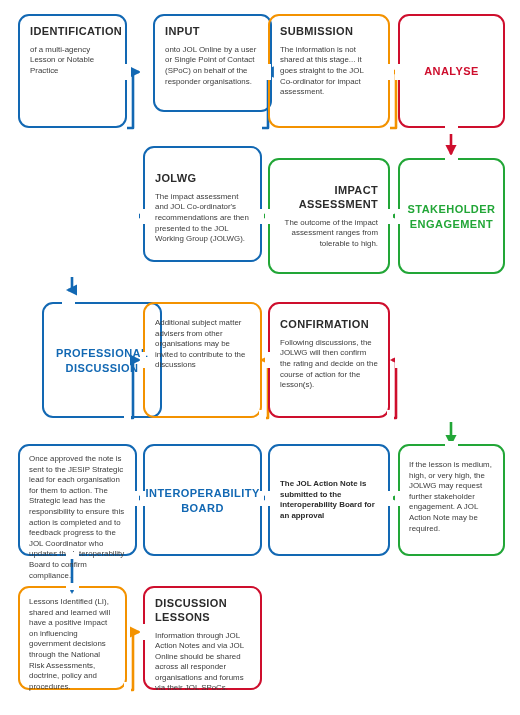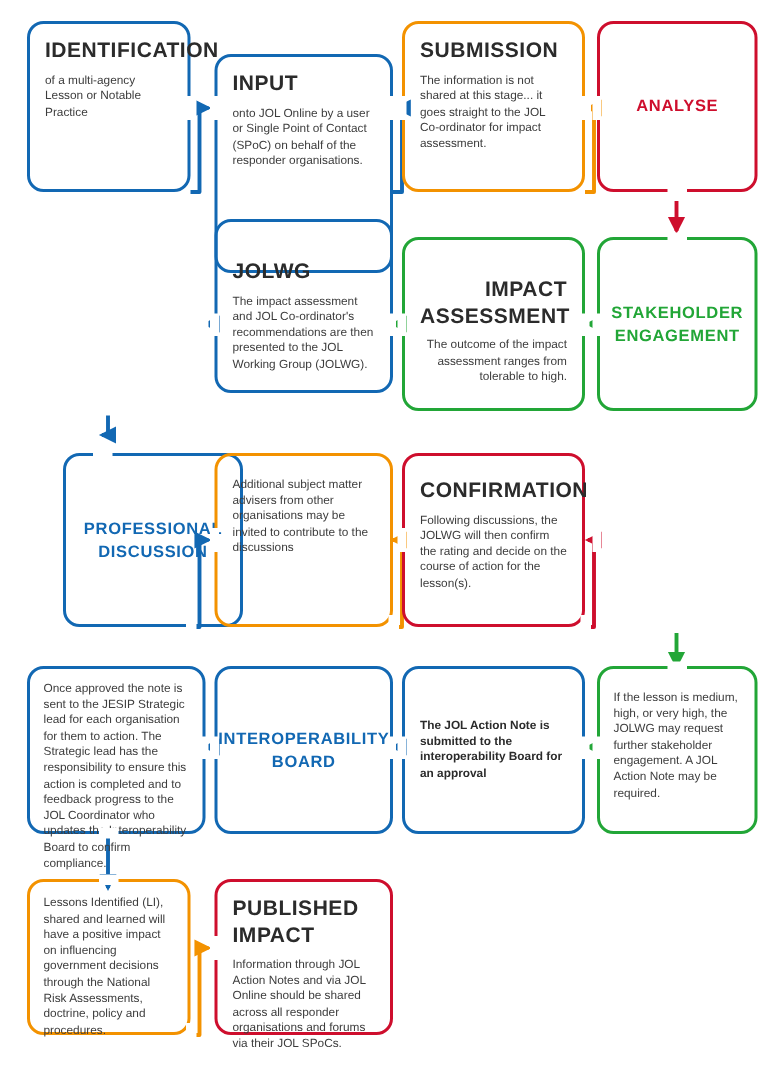--- a/index.html
+++ b/index.html
@@ -19,21 +19,21 @@
   }
   .box.blue{border-color:#1268b3;}
   .box.orange{border-color:#f39200;}
   .box.red{border-color:#ce0e2d;}
   .box.green{border-color:#22a637;}
 
   
   .gap{position:absolute;background:#ffffff;}
 
   .b-title{
-    font-weight:bold;font-size:14px;letter-spacing:.35px;
+    font-weight:bold;font-size:11px;letter-spacing:.35px;
     color:#2b2b2b;line-height:1.25;margin:0 0 6px 0;
   }
   .b-body{
     font-size:7.9px;line-height:1.34;color:#3c3c3c;margin:0;
   }
   .b-body.bold{font-weight:bold;color:#2b2b2b;}
   .center{
     display:flex;align-items:center;justify-content:center;
     height:100%;text-align:center;padding:0;
   }
@@ -106,21 +106,21 @@
     </g>
   </svg>
 
   <div class="box blue" style="left:18px;top:14px;width:109px;height:114px;">
     <div class="tl">
       <p class="b-title">IDENTIFICATION</p>
       <p class="b-body">of a multi-agency Lesson or Notable Practice</p>
     </div>
   </div>
 
-  <div class="box blue" style="left:143px;top:14px;width:119px;height:146px;margin-top:22px;">
+  <div class="box blue" style="left:153px;top:14px;width:119px;height:98px;">
     <div class="tl">
       <p class="b-title">INPUT</p>
       <p class="b-body">onto JOL Online by a user or Single Point of Contact (SPoC) on behalf of the responder organisations.</p>
     </div>
   </div>
 
   <div class="box orange" style="left:268px;top:14px;width:122px;height:114px;">
     <div class="tl">
       <p class="b-title">SUBMISSION</p>
       <p class="b-body">The information is not shared at this stage... it goes straight to the JOL Co-ordinator for impact assessment.</p>
@@ -199,21 +199,21 @@
   </div>
 
   <div class="box orange" style="left:18px;top:586px;width:109px;height:104px;">
     <div style="position:absolute;left:9px;right:8px;top:9px;">
       <p class="b-body">Lessons Identified (LI), shared and learned will have a positive impact on influencing government decisions through the National Risk Assessments, doctrine, policy and procedures.</p>
     </div>
   </div>
 
   <div class="box red" style="left:143px;top:586px;width:119px;height:104px;">
     <div class="tl" style="top:9px;">
-      <p class="b-title">PUBLISHED IMPACT</p>
+      <p class="b-title">DISCUSSION LESSONS</p>
       <p class="b-body">Information through JOL Action Notes and via JOL Online should be shared across all responder organisations and forums via their JOL SPoCs.</p>
     </div>
   </div>
 
   <div class="gap" style="left:124px;top:64px;width:7px;height:16px;"></div>
   <div class="gap" style="left:140px;top:64px;width:6px;height:16px;"></div>
   <div class="gap" style="left:259px;top:64px;width:7px;height:16px;"></div>
   <div class="gap" style="left:265px;top:64px;width:6px;height:16px;"></div>
   <div class="gap" style="left:387px;top:64px;width:7px;height:16px;"></div>
   <div class="gap" style="left:395px;top:64px;width:6px;height:16px;"></div>

